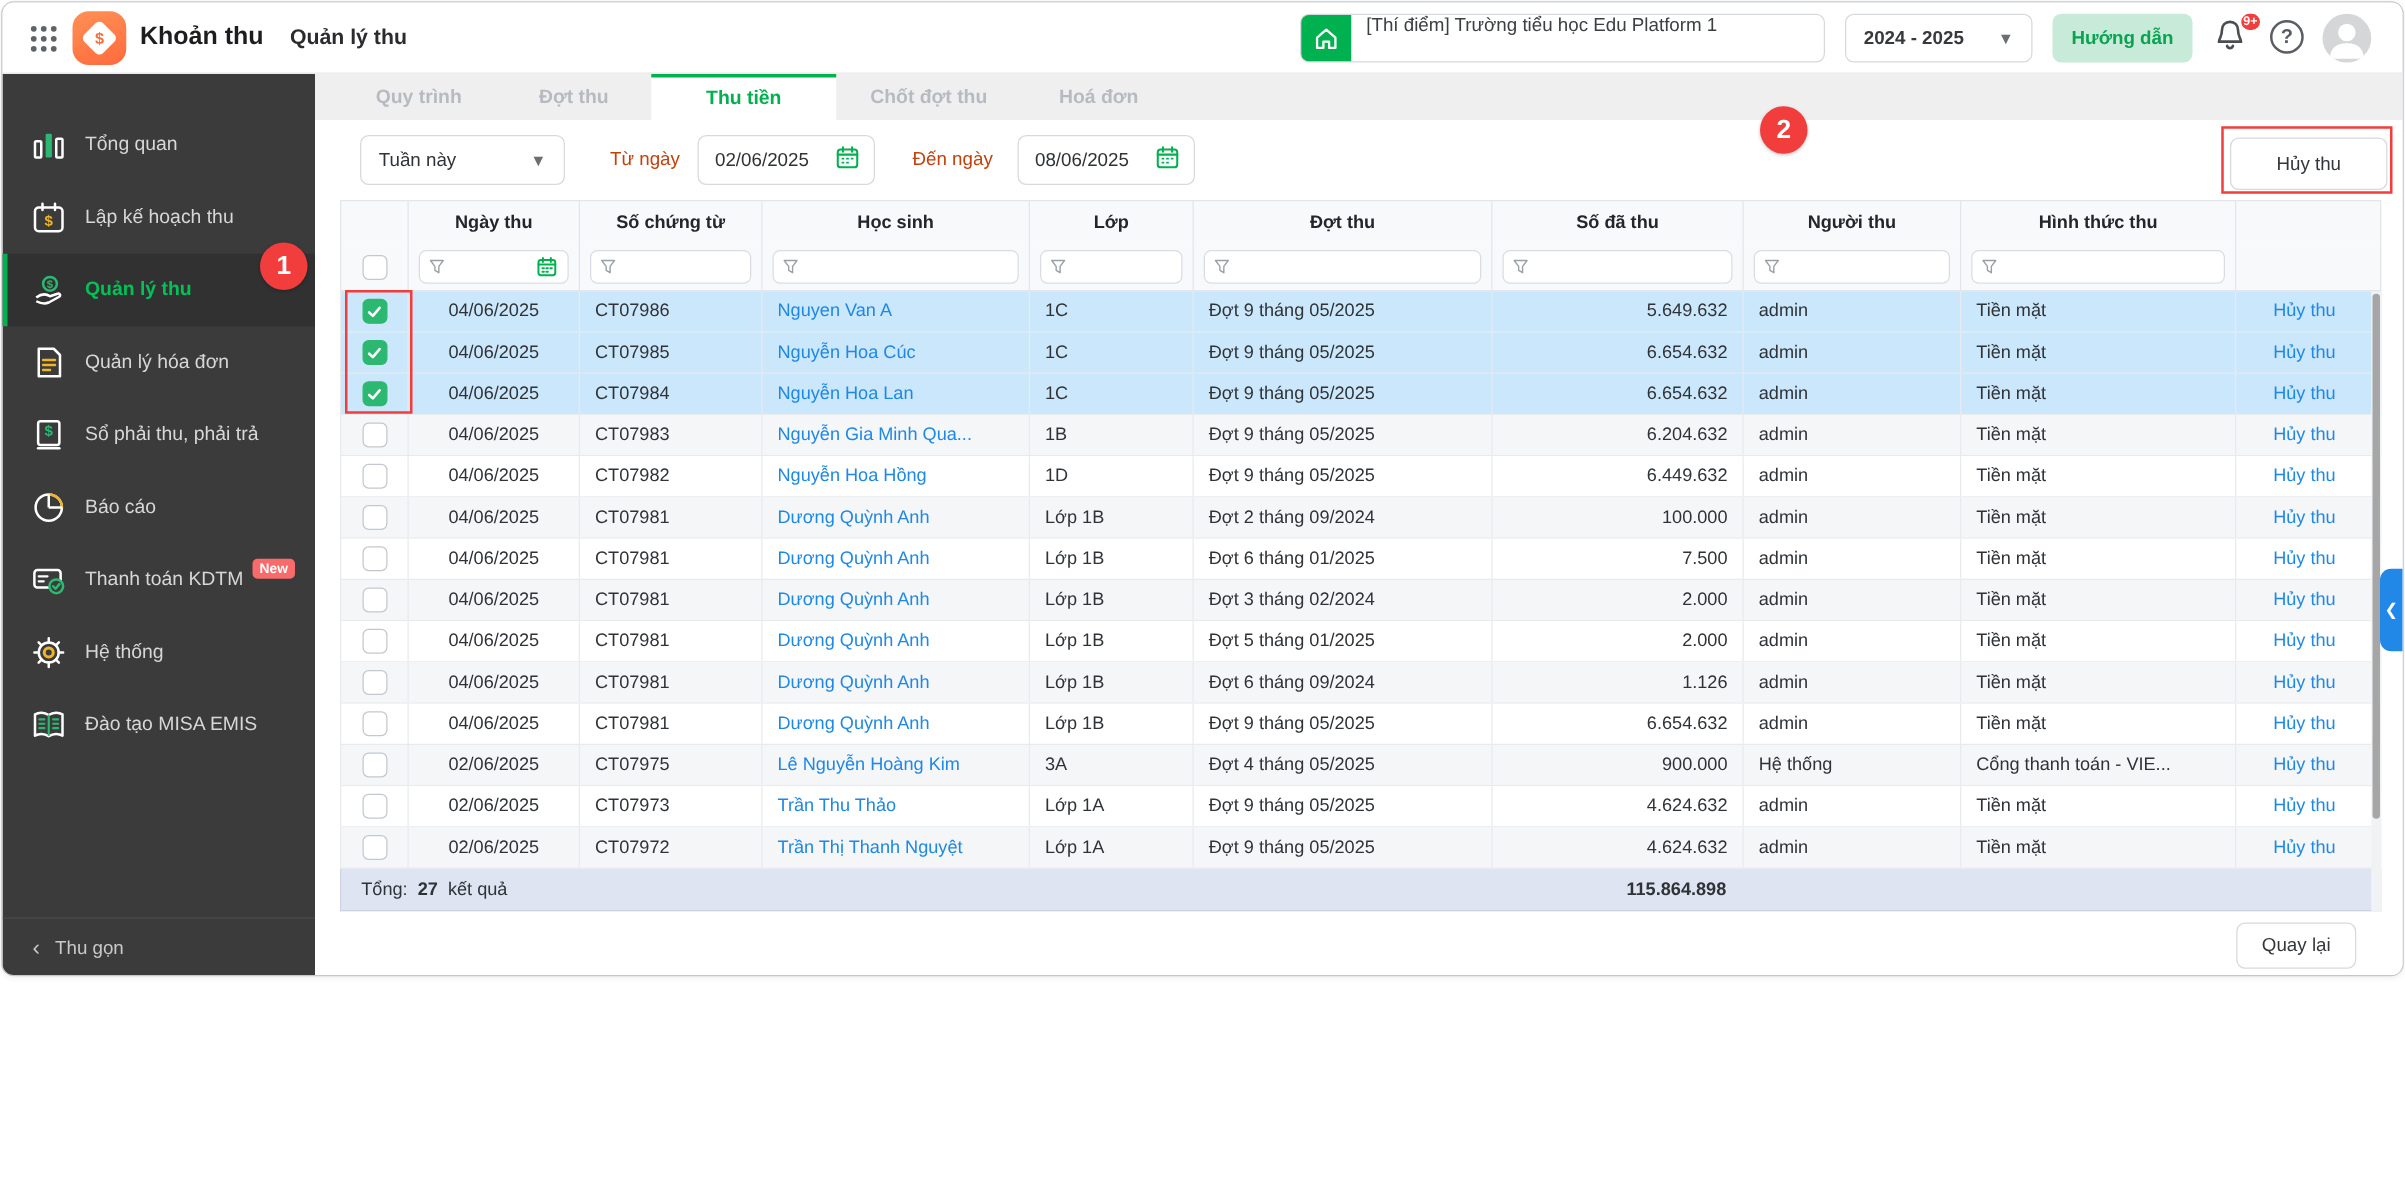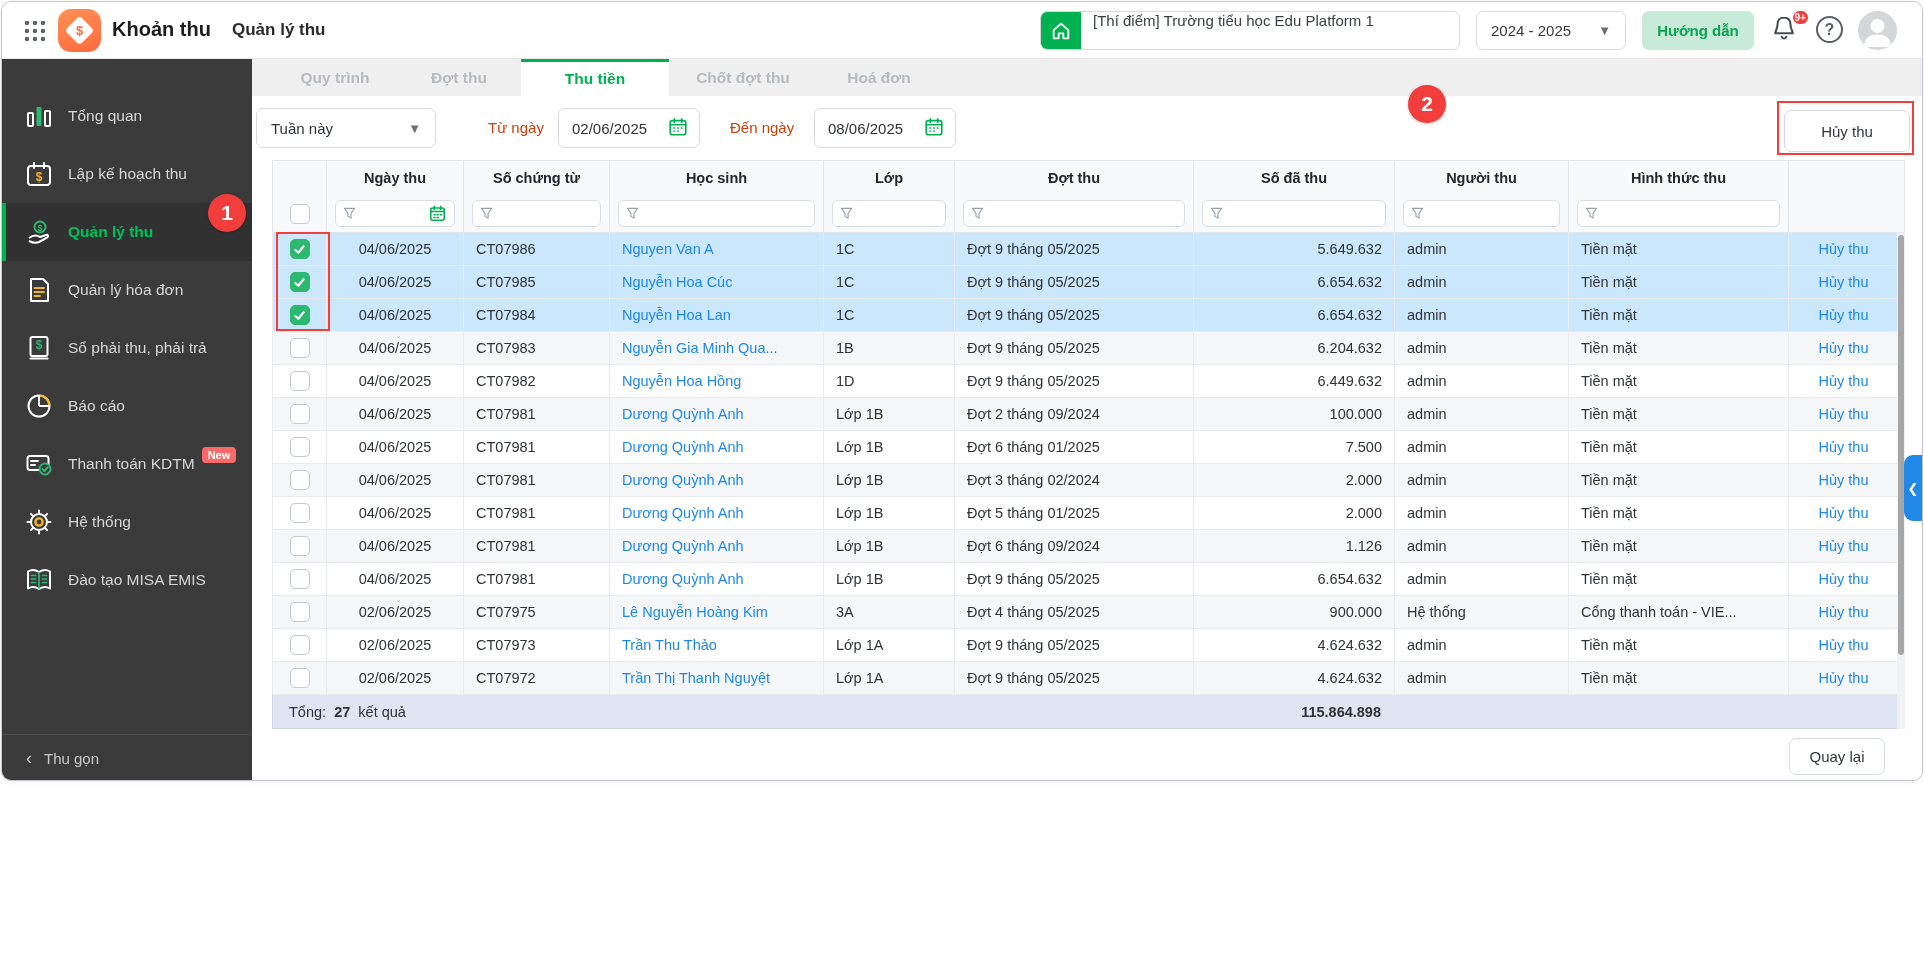--- a/index.html
+++ b/index.html
@@ -10,21 +10,21 @@
   .topbar { position:absolute; left:0; top:0; width:100%; height:57px; background:#fff; border-bottom:1px solid #e8e8e8; z-index:5; }
   .grid-icon { position:absolute; left:20px; top:16px; width:26px; height:26px; cursor:pointer; }
   .logo { position:absolute; left:56px; top:7px; width:43px; height:43px; border-radius:13px; background:linear-gradient(160deg,#ff9155,#ff6a3d); display:flex; align-items:center; justify-content:center; }
   .logo .diamond { width:21px; height:21px; background:#fff; border-radius:4px; transform:rotate(45deg); display:flex; align-items:center; justify-content:center; }
   .logo .diamond span { transform:rotate(-45deg); color:#ff6a3d; font-weight:bold; font-size:13px; }
   .app-title { position:absolute; left:110px; top:16px; font-size:20px; font-weight:bold; color:#1d1d1f; }
   .page-title { position:absolute; left:230px; top:18px; font-size:17px; font-weight:bold; color:#2b2b2e; }
   .school-box { position:absolute; left:1038px; top:9px; width:420px; height:39px; border:1px solid #d6d9dd; border-radius:7px; display:flex; background:#fff; cursor:pointer; }
   .school-home { width:40px; height:37px; background:#00b14f; border-radius:6px 0 0 6px; display:flex; align-items:center; justify-content:center; }
   .school-name { padding-left:12px; font-size:15px; color:#3c4043; white-space:nowrap; overflow:hidden; }
-  .year-box { position:absolute; left:1474px; top:9px; width:150px; height:39px; border:1px solid #d6d9dd; border-radius:7px; display:flex; align-items:center; justify-content:space-between; padding:0 14px; font-size:15px; font-weight:normal; color:#37393c; background:#fff; cursor:pointer; }
+  .year-box { position:absolute; left:1474px; top:9px; width:150px; height:39px; border:1px solid #d6d9dd; border-radius:7px; display:flex; align-items:center; justify-content:space-between; padding:0 14px; font-size:15px; font-weight:bold; color:#37393c; background:#fff; cursor:pointer; }
   .chev { color:#6b6f74; font-size:13px; }
   .guide-btn { position:absolute; left:1640px; top:9px; width:112px; height:39px; background:#c7ebd8; border-radius:7px; border:none; color:#0aa351; font-size:15px; font-weight:bold; cursor:pointer; }
   .bell-wrap { position:absolute; left:1768px; top:12px; width:34px; height:34px; cursor:pointer; }
   .bell-badge { position:absolute; right:-6px; top:-5px; min-width:19px; height:17px; background:#f23d3d; color:#fff; font-size:10px; font-weight:bold; border-radius:9px; border:2px solid #fff; display:flex; align-items:center; justify-content:center; padding:0 2px; }
   .help-circ { position:absolute; left:1814px; top:14px; width:27px; height:27px; border:2px solid #5a5e63; border-radius:50%; color:#5a5e63; font-size:16px; font-weight:bold; display:flex; align-items:center; justify-content:center; cursor:pointer; }
   .avatar { position:absolute; left:1856px; top:9px; width:39px; height:39px; border-radius:50%; background:#d5d6d8; overflow:hidden; cursor:pointer; }
 
   
   .sidebar { position:absolute; left:0; top:57px; width:250px; height:723px; background:#3b3b3b; }
   .side-item { position:relative; height:58px; display:flex; align-items:center; cursor:pointer; }
@@ -37,21 +37,21 @@
   .side-collapse { position:absolute; left:0; bottom:0; width:100%; height:48px; border-top:1px solid #4b4b4b; display:flex; align-items:center; color:#c9c9c9; font-size:15px; cursor:pointer; }
   .side-collapse .arr { margin:0 12px 0 24px; font-size:18px; }
 
   
   .tabstrip { position:absolute; left:250px; top:57px; width:1672px; height:37px; background:#efefef; display:flex; padding-left:21px; }
   .tab { height:37px; display:flex; align-items:center; justify-content:center; font-size:15.5px; font-weight:bold; color:#b7bbc1; cursor:pointer; }
   .tab.active { background:#fff; color:#00b14f; border-top:3px solid #00b14f; }
 
   
   .main { position:absolute; left:250px; top:94px; width:1672px; height:686px; background:#fff; }
-  .sel-period { position:absolute; left:4px; top:12px; width:180px; height:40px; border:1px solid #d6d9dd; border-radius:7px; background:#fff; display:flex; align-items:center; justify-content:space-between; padding:0 14px; font-size:15px; color:#2f3337; cursor:pointer; }
+  .sel-period { position:absolute; left:36px; top:12px; width:164px; height:40px; border:1px solid #d6d9dd; border-radius:7px; background:#fff; display:flex; align-items:center; justify-content:space-between; padding:0 14px; font-size:15px; color:#2f3337; cursor:pointer; }
   .flt-label { position:absolute; top:23px; font-size:15px; color:#c2410c; }
   .date-box { position:absolute; top:12px; width:142px; height:40px; border:1px solid #d6d9dd; border-radius:7px; background:#fff; display:flex; align-items:center; justify-content:space-between; padding:0 10px 0 13px; font-size:15px; color:#2f3337; cursor:text; }
   .cancel-top-btn { position:absolute; left:1532px; top:14px; width:126px; height:42px; background:#fff; border:1px solid #d6d9dd; border-radius:7px; font-size:15px; color:#33363a; cursor:pointer; }
 
   
   .tbl { position:absolute; left:20px; top:64px; width:1633px; }
   .thead { display:flex; height:35px; background:#f8f9fb; border:1px solid #e2e5e9; border-bottom:none; }
   .th { display:flex; align-items:center; justify-content:center; font-size:14.5px; font-weight:bold; color:#23262a; border-right:1px solid #e2e5e9; }
   .th:last-child { border-right:none; }
   .frow { display:flex; height:38px; background:#f8f9fb; border:1px solid #e2e5e9; border-top:none; }

